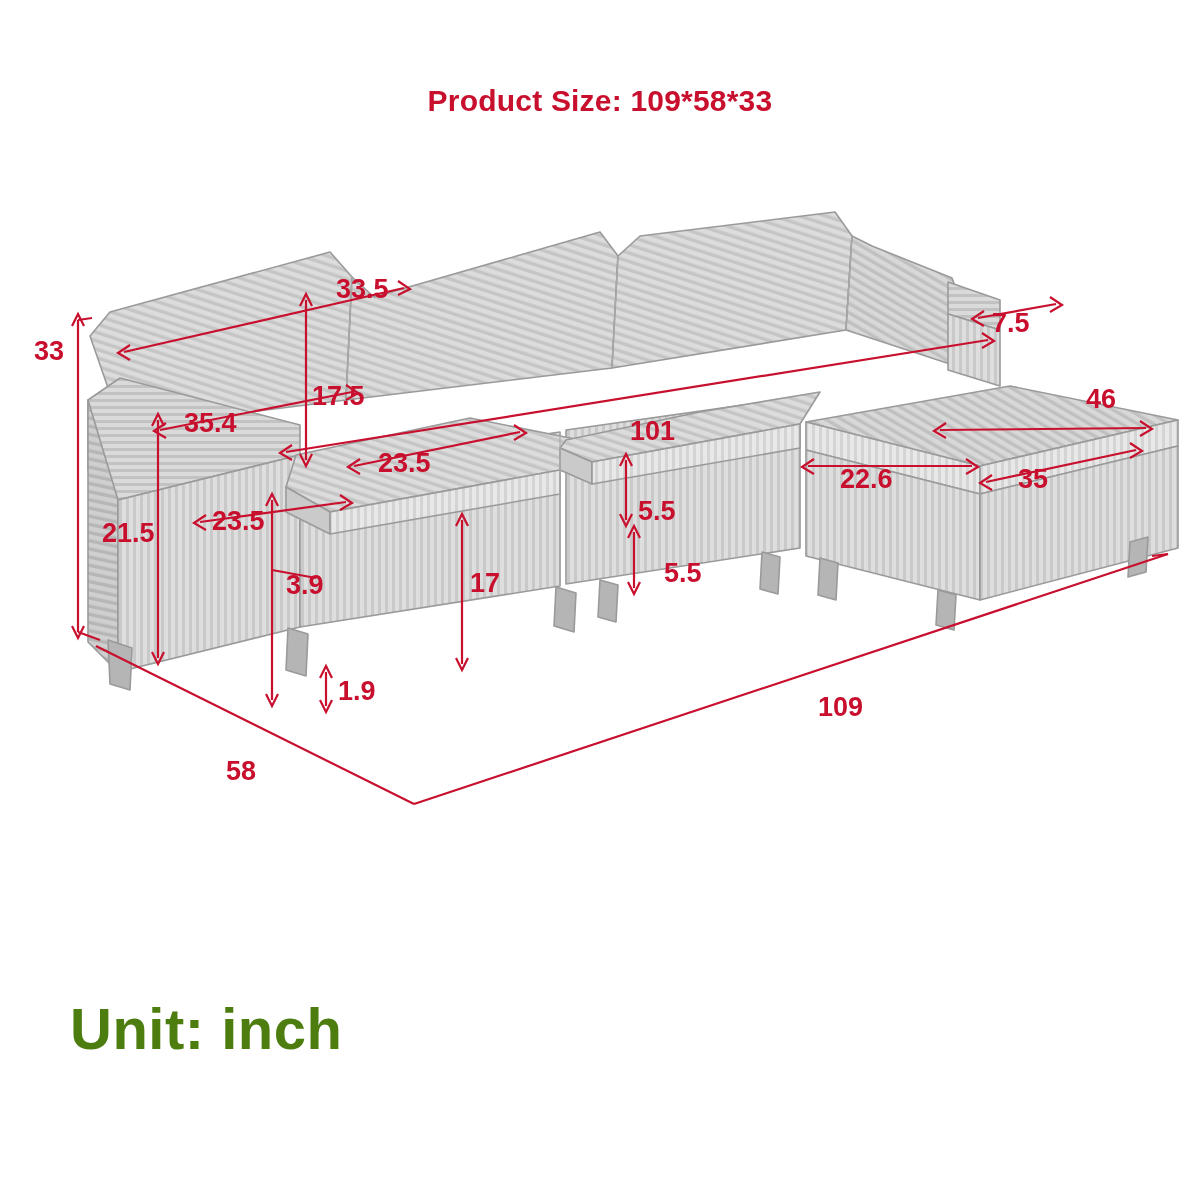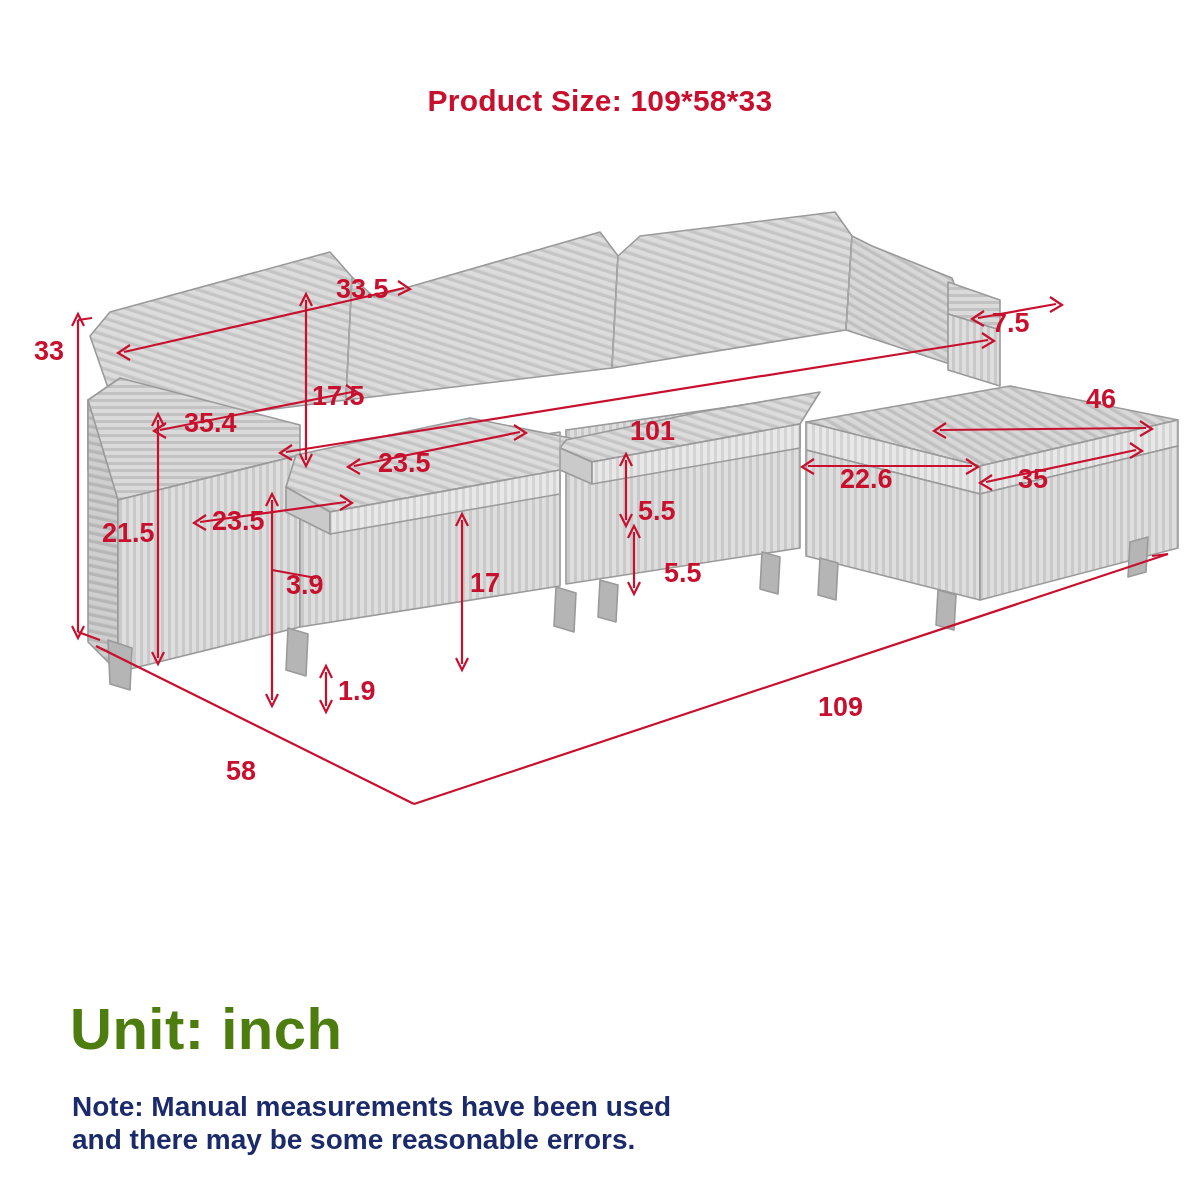--- a/index.html
+++ b/index.html
@@ -238,18 +238,14 @@
     <text class="dimtxt" x="664" y="582">5.5</text>
     <text class="dimtxt" x="992" y="332">7.5</text>
     <text class="dimtxt" x="1086" y="408">46</text>
     <text class="dimtxt" x="1018" y="488">35</text>
     <text class="dimtxt" x="840" y="488">22.6</text>
     <text class="dimtxt" x="818" y="716">109</text>
     <text class="dimtxt" x="226" y="780">58</text>
   </svg>
 
   <div class="unit">Unit: inch</div>
-  <div class="note">
-    <div>Note: Manual measurements have been used</div>
-    <div>and there may be some reasonable errors.</div>
-  </div>
 
 </div>
 
 </body></html>

